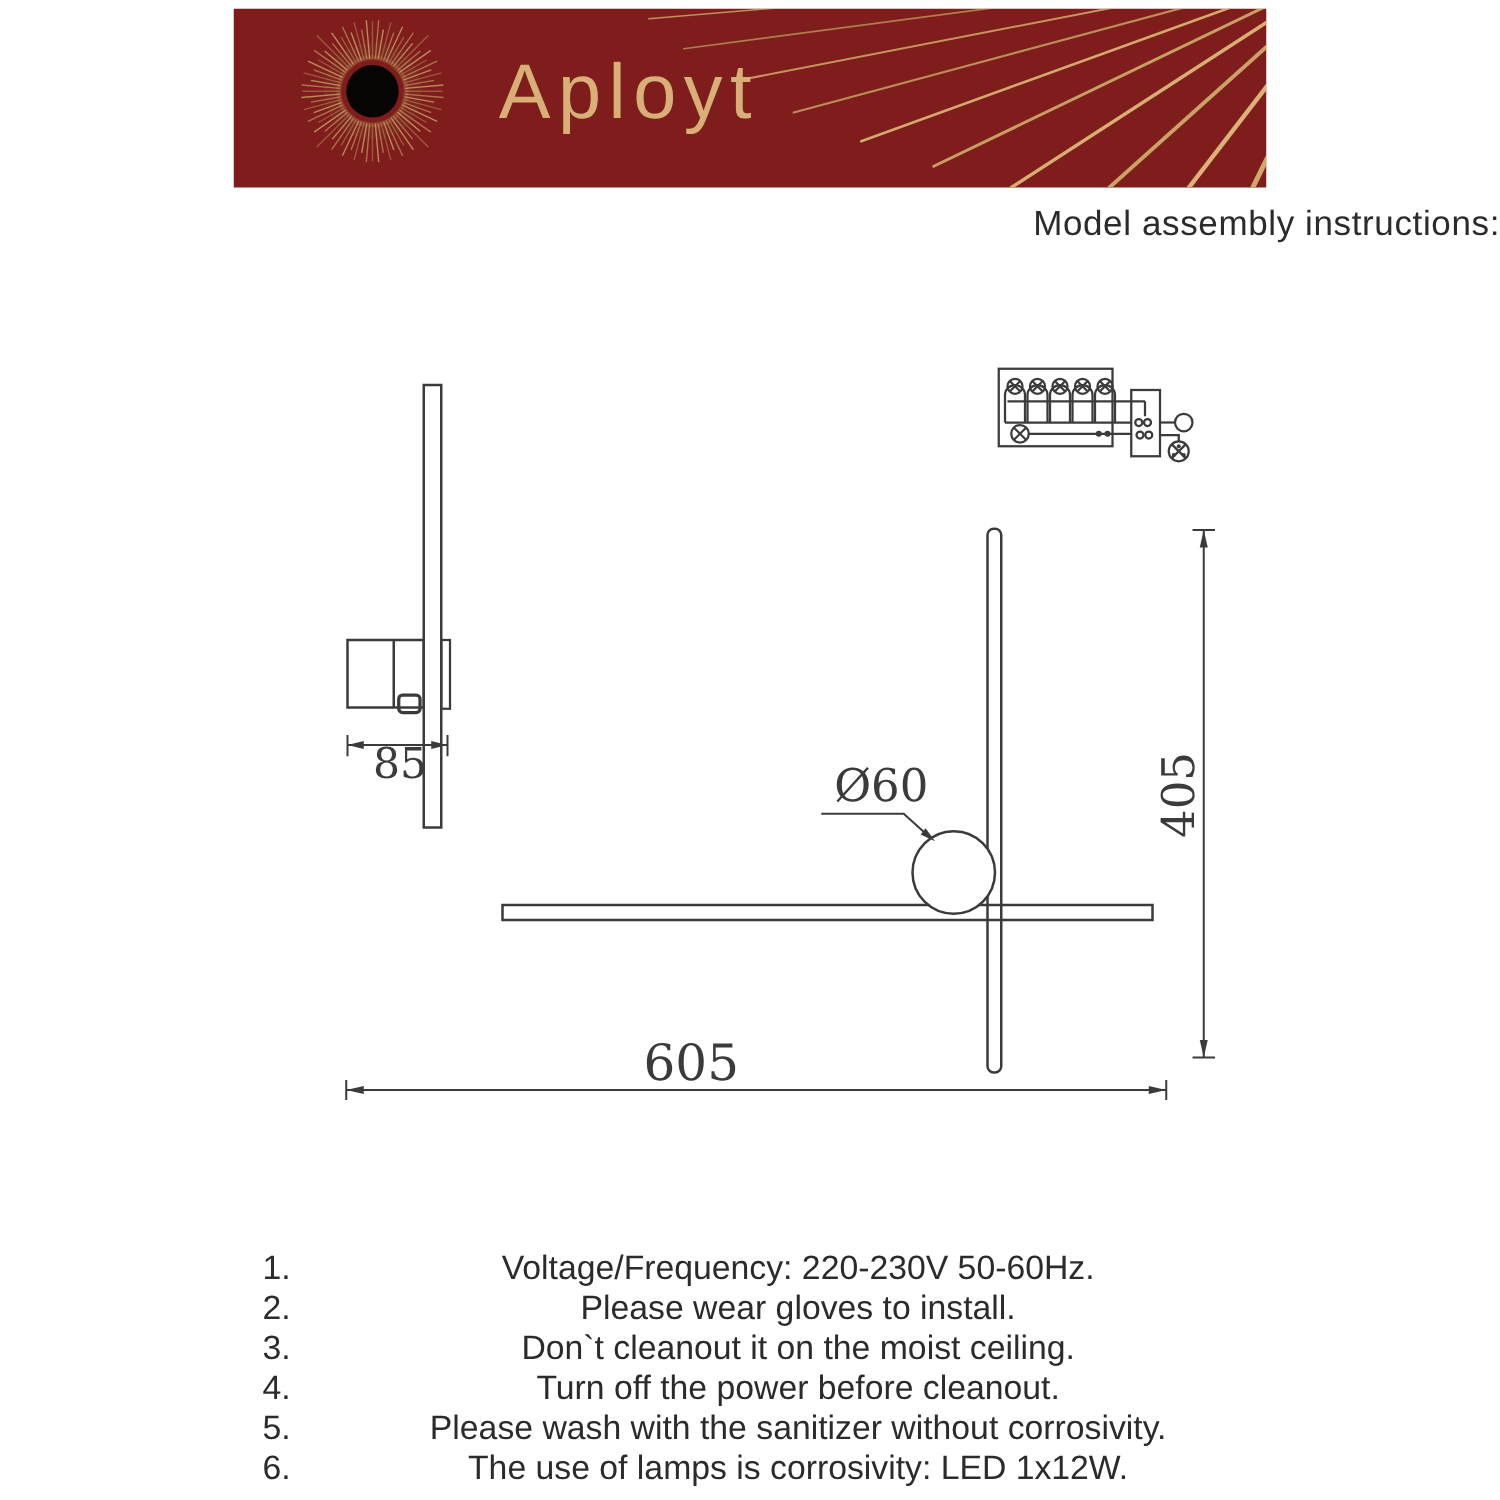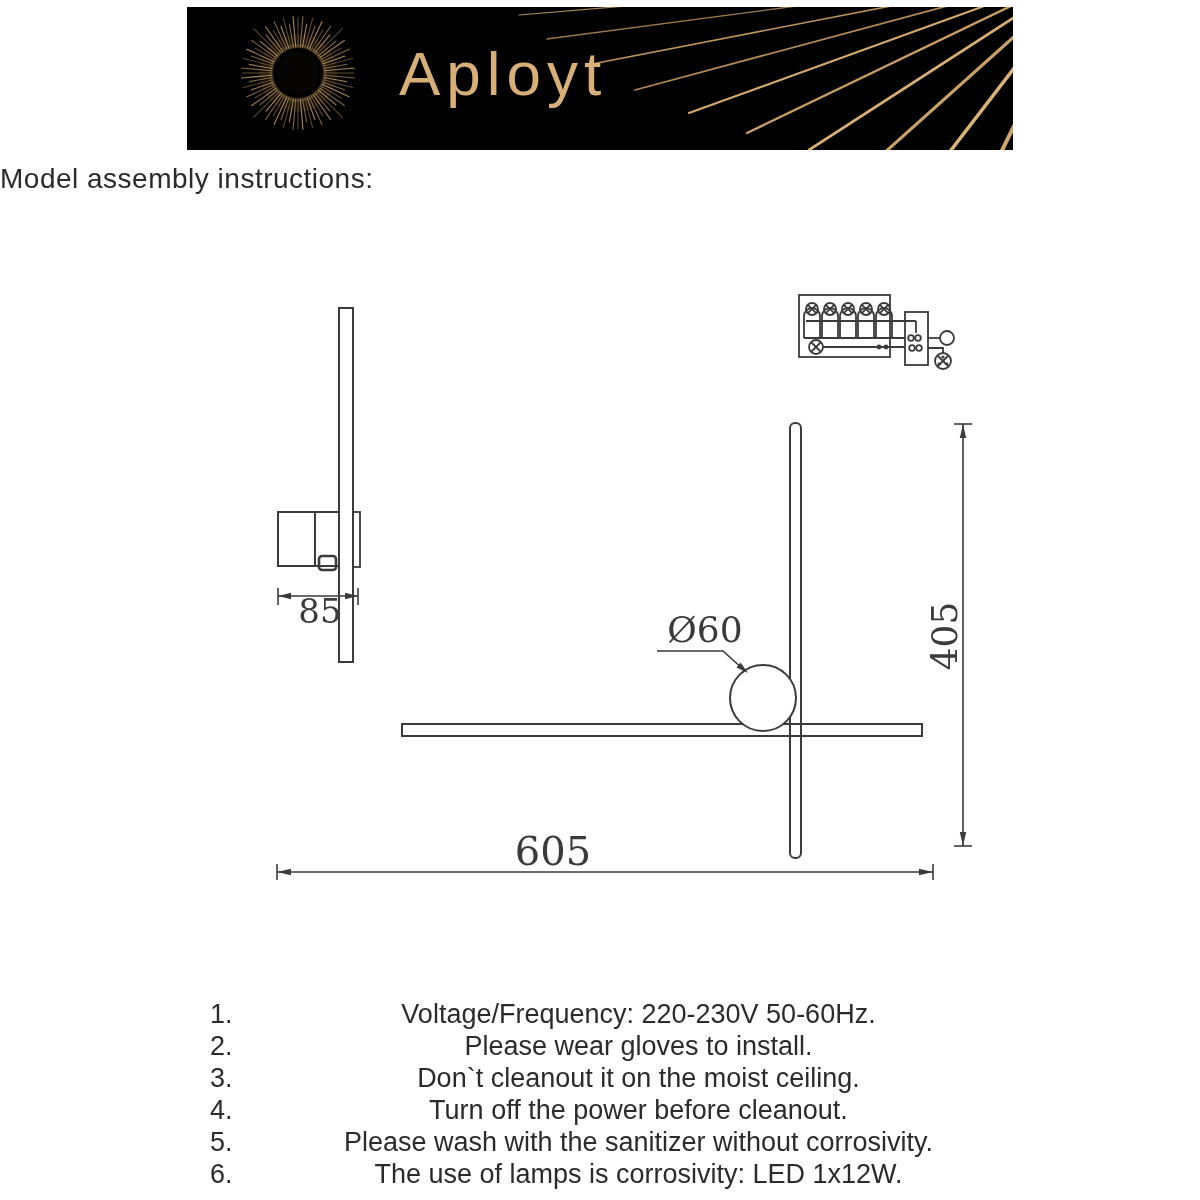--- a/index.html
+++ b/index.html
@@ -3,31 +3,31 @@
 <meta charset="utf-8">
 <style>
   html,body{margin:0;padding:0;}
   body{
     width:1200px;height:1200px;position:relative;background:#ffffff;
     font-family:"Liberation Sans", sans-serif;overflow:hidden;
   }
   
   .banner{
     position:absolute;left:187px;top:7px;width:826px;height:143px;
-    background:#000000;overflow:hidden;
+    background:#7f1d1d;overflow:hidden;
   }
   .banner svg{position:absolute;left:0;top:0;}
   .brand-text{
     position:absolute;left:212px;top:36px;
     font-size:62px;line-height:1;letter-spacing:6px;
     color:#d8af76;font-weight:normal;
   }
   
   .title-block{
-    position:absolute;left:0;top:162px;width:1200px;text-align:left;
+    position:absolute;left:0;top:162px;width:1200px;text-align:right;
     color:#2b2b2b;font-size:28px;line-height:34px;letter-spacing:0.5px;
   }
   
   .drawing-svg{position:absolute;left:0;top:0;}
   .dim-label{
     position:absolute;font-family:"DejaVu Serif", serif;color:#3b3b3b;
     white-space:nowrap;
   }
   .dim-85{left:320px;top:579px;font-size:34px;transform:translate(-50%,-50%);margin-top:32px;}
   .dim-d60{left:689px;top:629px;font-size:36px;transform:translate(-50%,-50%);margin-left:16px;}

